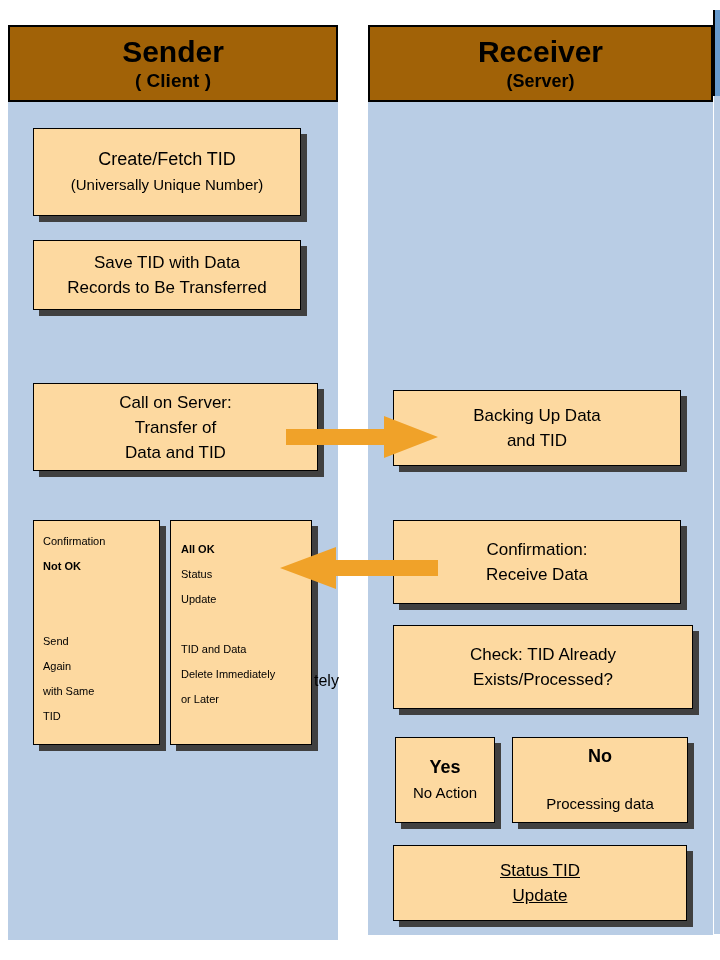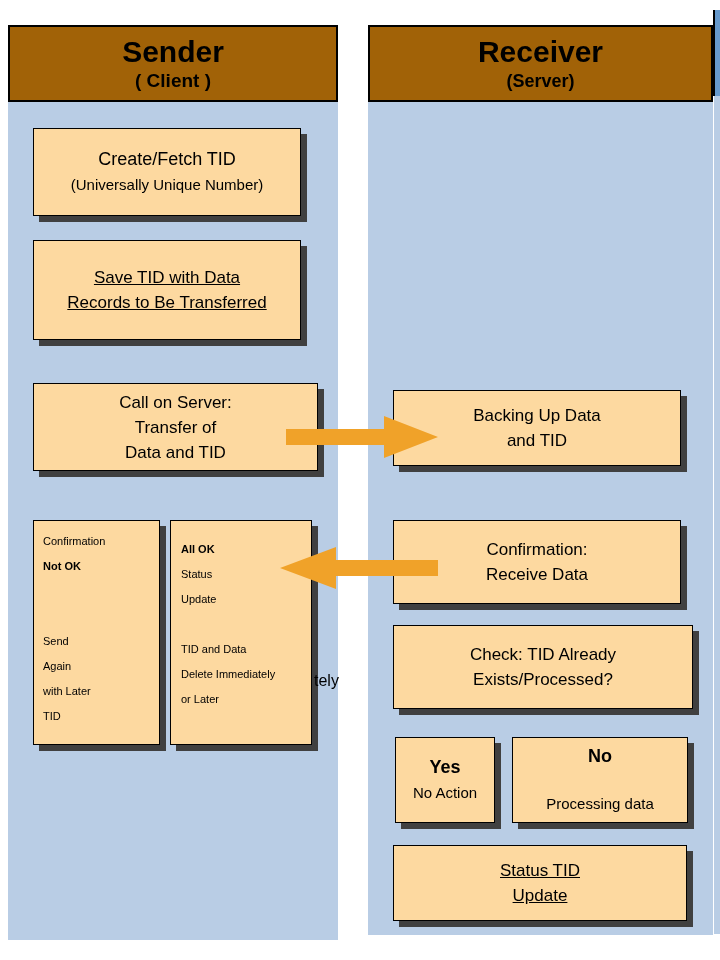--- a/index.html
+++ b/index.html
@@ -78,38 +78,38 @@
   </div>
 
   <div class="panel-body" style="left:714px; top:96px; width:6px; height:838px;"></div>
   <div style="position:absolute; left:713px; top:10px; width:7px; height:86px; background:#6699cc; border-left:2px solid #000;"></div>
 
   <div class="box" style="left:33px; top:128px; width:268px; height:88px;">
     <div class="box-line lg">Create/Fetch TID</div>
     <div class="box-line sm">(Universally Unique Number)</div>
   </div>
 
-  <div class="box" style="left:33px; top:240px; width:268px; height:100px;text-decoration:underline;">
+  <div class="box" style="left:33px; top:240px; width:268px; height:70px;">
     <div class="box-line">Save TID with Data</div>
     <div class="box-line">Records to Be Transferred</div>
   </div>
 
   <div class="box" style="left:33px; top:383px; width:285px; height:88px;">
     <div class="box-line">Call on Server:</div>
     <div class="box-line">Transfer of</div>
     <div class="box-line">Data and TID</div>
   </div>
 
   <div class="box left-align" style="left:33px; top:520px; width:127px; height:225px; padding:8px 0 0 9px;">
     <div class="box-line">Confirmation</div>
     <div class="box-line bold">Not OK</div>
     <div class="spacer50"></div>
     <div class="box-line">Send</div>
     <div class="box-line">Again</div>
-    <div class="box-line">with Later</div>
+    <div class="box-line">with Same</div>
     <div class="box-line">TID</div>
   </div>
 
   <div class="box left-align" style="left:170px; top:520px; width:142px; height:225px; padding:16px 16px 0 10px;">
     <div class="box-line bold">All OK</div>
     <div class="box-line">Status</div>
     <div class="box-line">Update</div>
     <div class="spacer25"></div>
     <div class="box-line">TID and Data</div>
     <div class="box-line">Delete Immediately</div>

